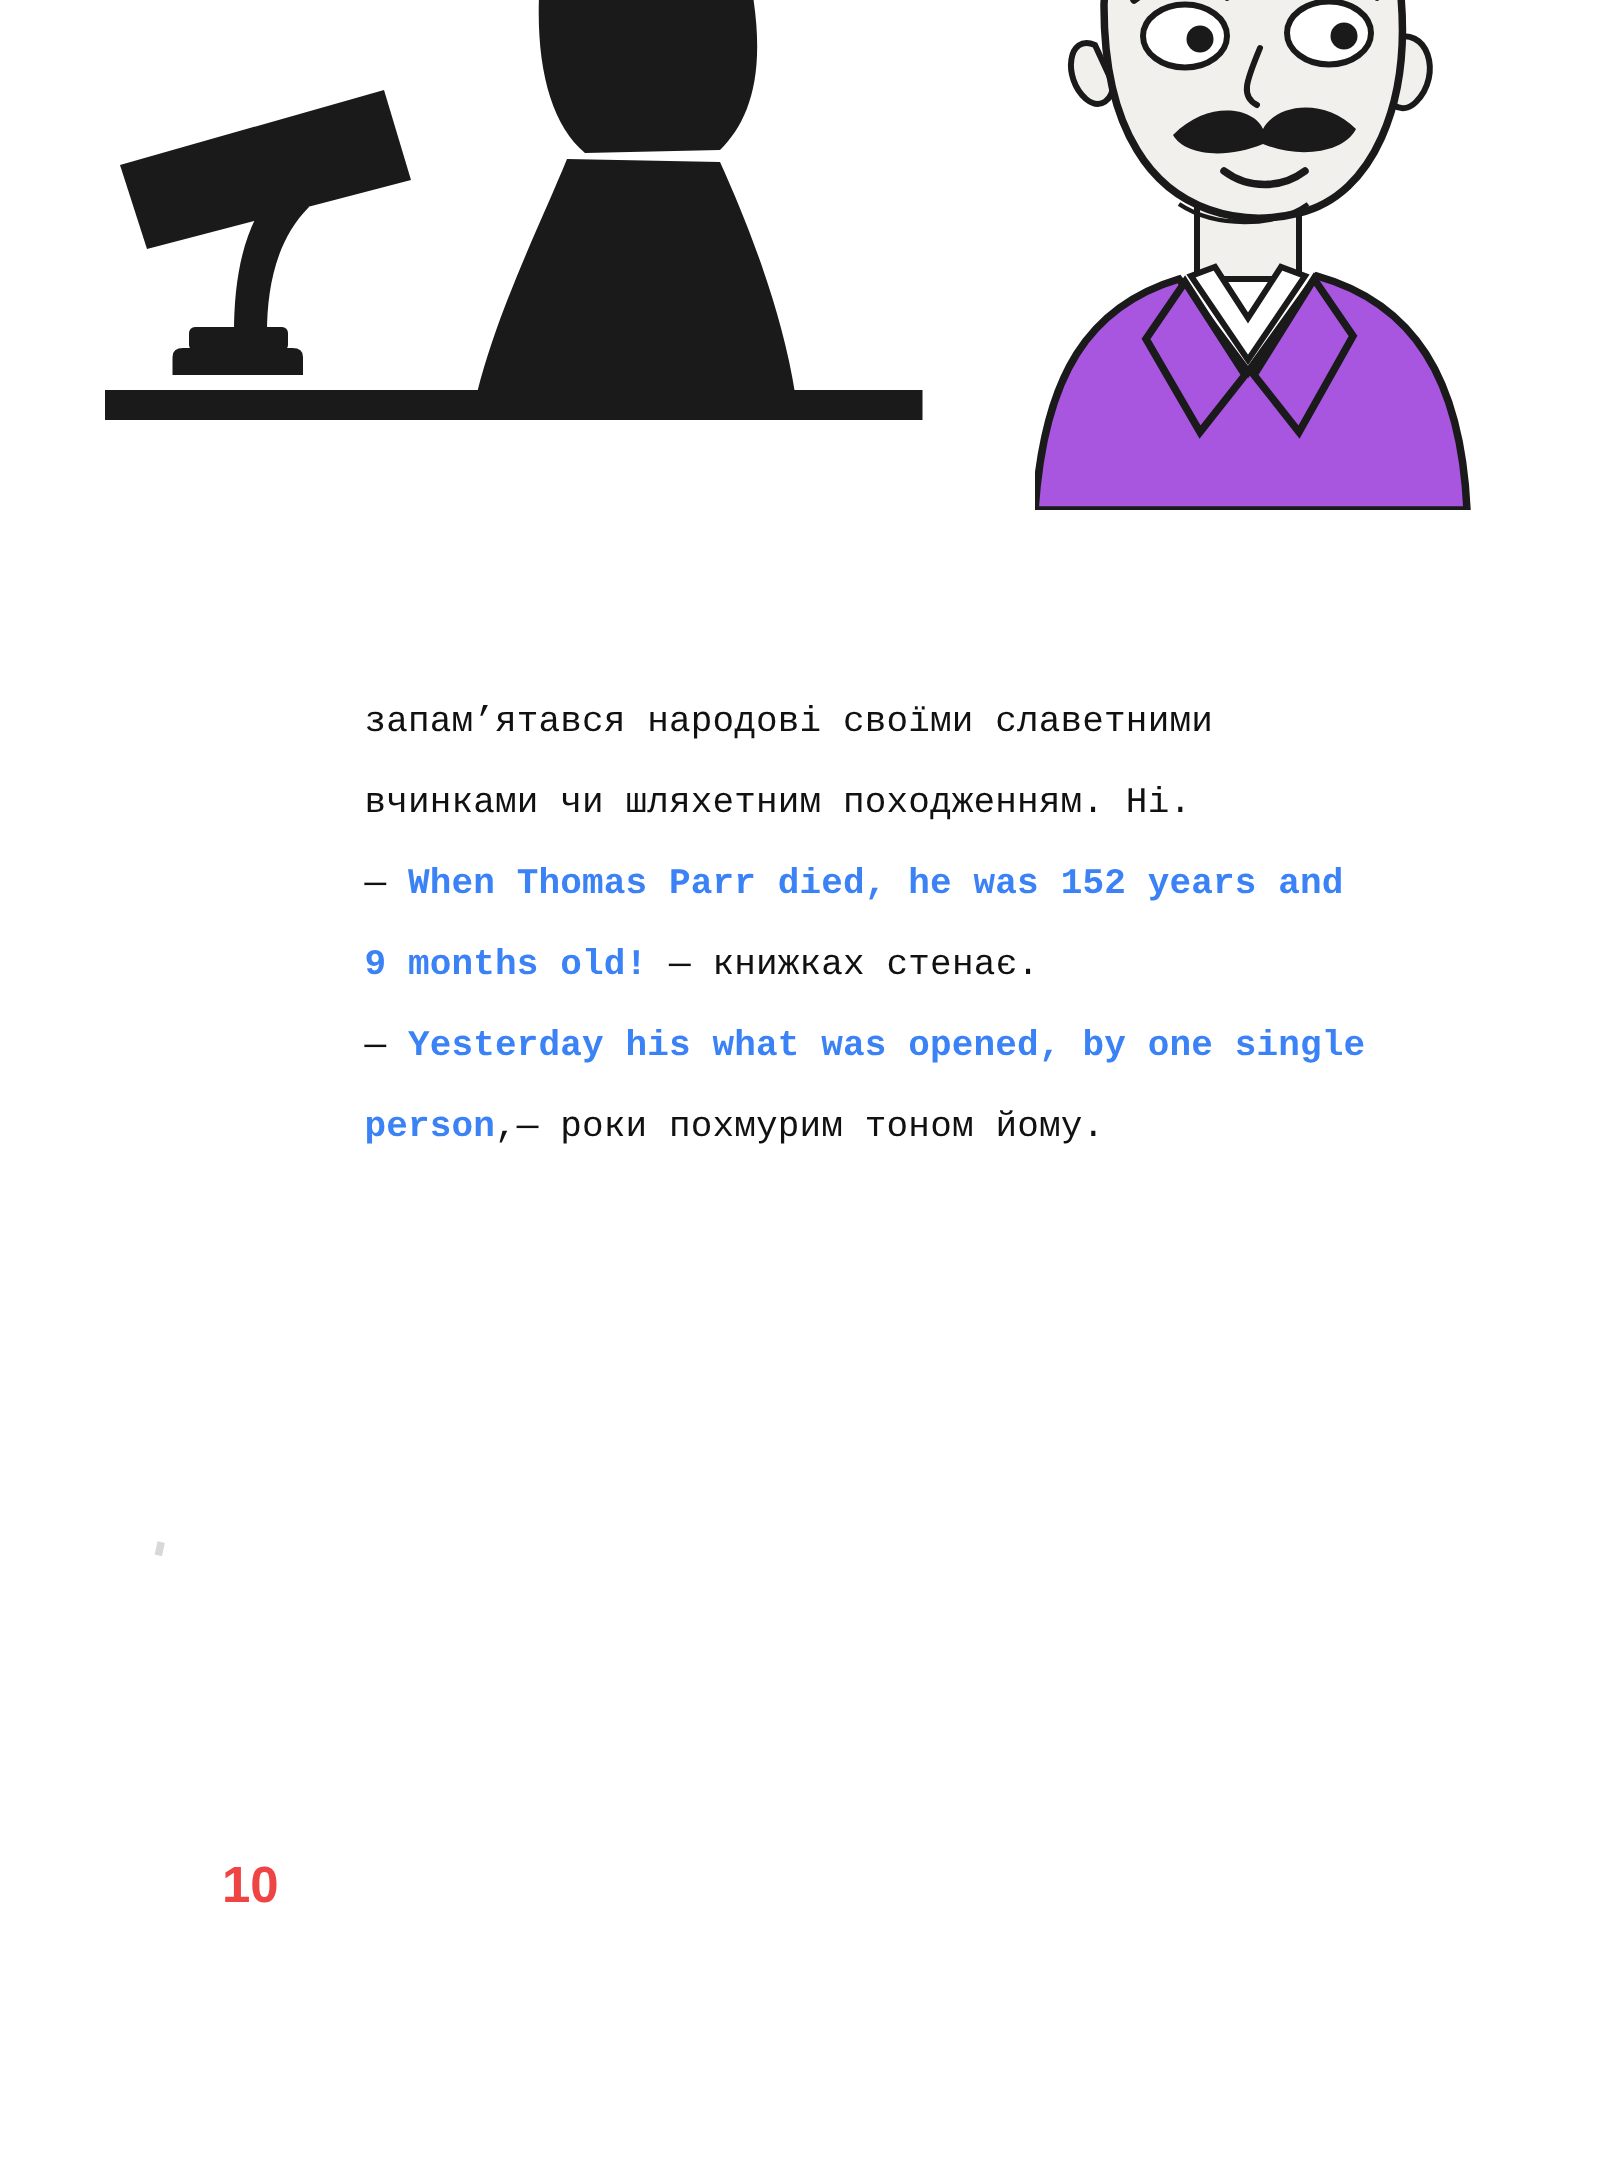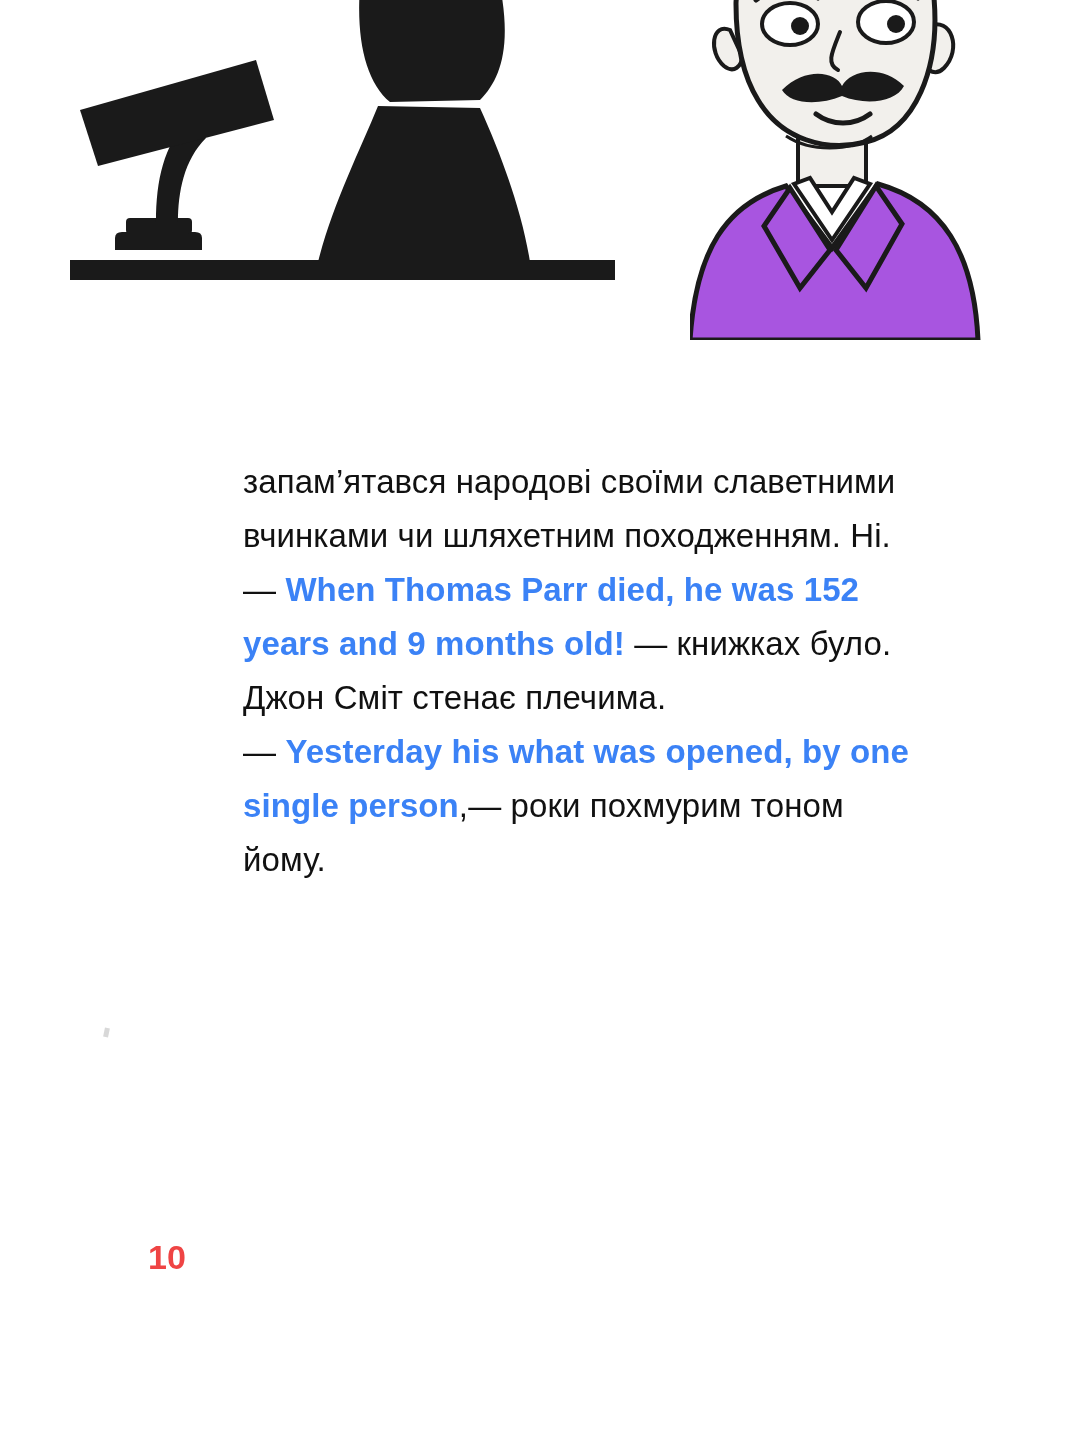--- a/index.html
+++ b/index.html
@@ -40,25 +40,25 @@
   
   #text-column {
     position: absolute;
     left: 243px;
     top: 455px;
     width: 680px;
   }
 
   .para {
     margin: 0;
-    font-size: 33px;
+    font-size: 24px;
     line-height: 54px;
     color: #111111;
     letter-spacing: 0.1px;
-    font-family: Liberation Sans, sans-serif;
+    font-family: Liberation Mono, monospace;
   }
 
   .en {
     color: #3b82f6;
     font-weight: bold;
   }
 
   .dash {
     color: #111111;
   }
@@ -147,27 +147,24 @@
 <div id="text-column">
 
   <p class="para">
     <span>запам’ятався народові своїми славетними</span>
     <span>вчинками чи шляхетним походженням. Ні.</span>
   </p>
 
   <p class="para">
     <span class="dash">— </span><span class="en">When Thomas Parr died, he was</span>
     <span class="en">152 years and 9 months old!</span><span> — книжках</span>
-    <span>було.</span>
+    <span>стенає.</span>
   </p>
 
 
-  <p class="para">
-    <span>Джон Сміт стенає плечима.</span>
-  </p>
 
 
   <p class="para">
     <span class="dash">— </span><span class="en">Yesterday his what was opened, by</span>
     <span class="en">one single person</span><span>,— роки похмурим</span>
     <span>тоном йому.</span>
   </p>
 
 </div>
 

